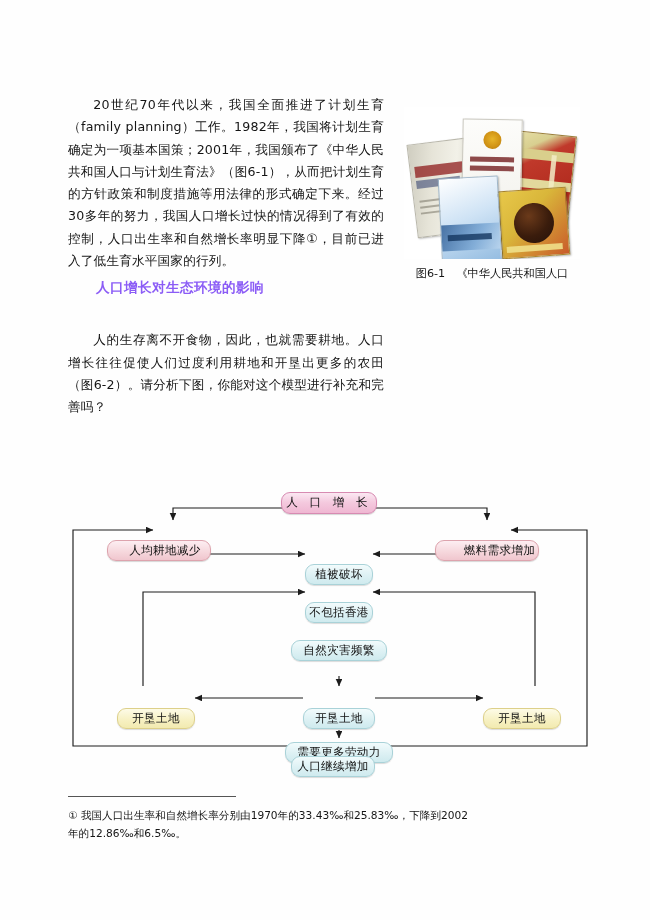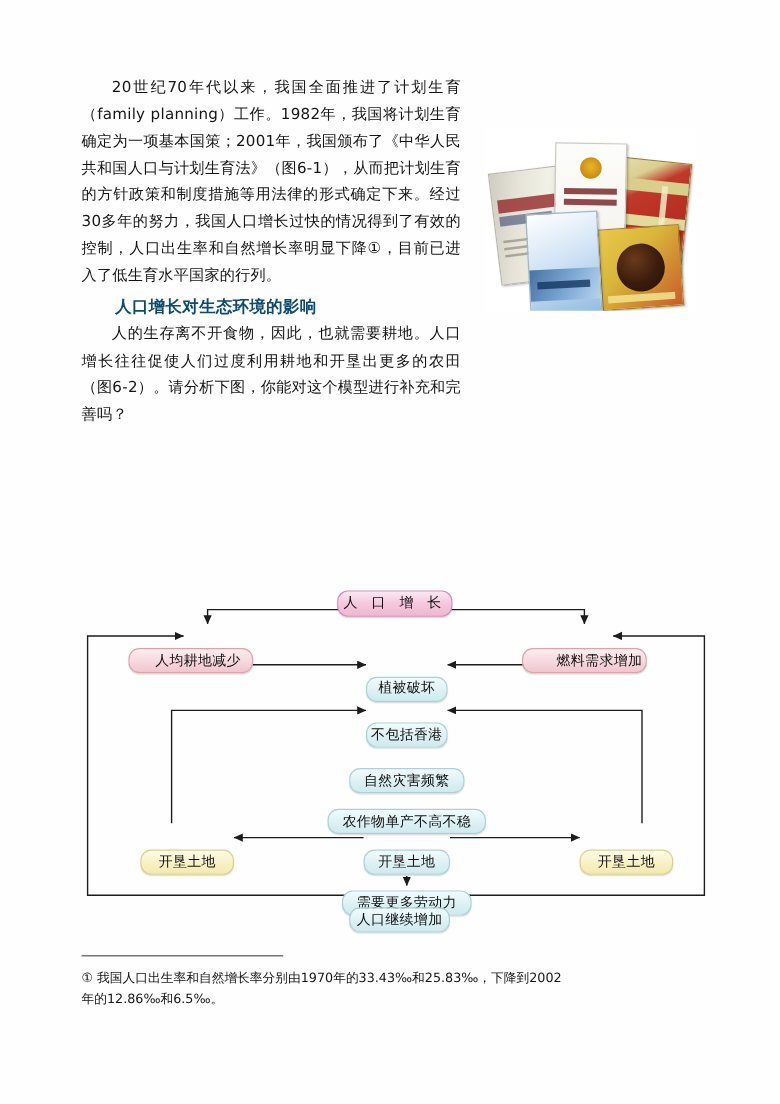--- a/index.html
+++ b/index.html
@@ -32,20 +32,21 @@
     width: 516px;
   }
 
   .body-text {
     font-size: 12.6px;
     line-height: 22.3px;
     text-align: justify;
     text-justify: inter-ideograph;
     color: #141414;
     letter-spacing: 0.2px;
+    margin-top: 32px;
   }
   .body-text p {
     margin: 0;
     text-indent: 2em;
   }
 
   .col-left {
     width: 316px;
     float: left;
   }
@@ -129,21 +130,21 @@
 
   .fig-caption {
     font-size: 11.2px;
     line-height: 17px;
     color: #141414;
     margin-top: 6px;
     text-align: center;
   }
 
   .section-head {
-    color: #0c4a6e;
+    color: #8b5cf6;
     font-size: 13.6px;
     font-weight: bold;
     margin: 7px 0 2px 28px;
     letter-spacing: 0.4px;
   }
 
   
   .diagram-wrap {
     position: absolute;
     left: 55px;
@@ -258,20 +259,21 @@
         <div class="bk bk-disc">
           <div class="stripe"></div>
           <div class="hole"></div>
         </div>
         <div class="bk bk-blue">
           <div class="wave"></div>
             <div class="txt"></div>
         </div>
       </div>
       <div class="fig-caption">
+        <div>图6-1　《中华人民共和国人口</div>
       </div>
     </div>
 
     <div class="col-left">
       <div class="body-text">
         <p>20世纪70年代以来，我国全面推进了计划生育（family planning）工作。1982年，我国将计划生育确定为一项基本国策；2001年，我国颁布了《中华人民共和国人口与计划生育法》（图6-1），从而把计划生育的方针政策和制度措施等用法律的形式确定下来。经过30多年的努力，我国人口增长过快的情况得到了有效的控制，人口出生率和自然增长率明显下降①，目前已进入了低生育水平国家的行列。</p>
       </div>
     </div>
     <div class="clear"></div>
 
@@ -329,21 +331,20 @@
     <div class="node n-pink2" style="left:52px; top:58px; width:104px; height:21px;padding-left:12px;">人均耕地减少</div>
 
     <div class="node n-pink2" style="left:380px; top:58px; width:104px; height:21px;padding-left:25px;">燃料需求增加</div>
 
     <div class="node n-blue" style="left:250px; top:82px; width:68px; height:21px;font-family:Liberation Mono, monospace;">植被破坏</div>
 
     <div class="node n-blue" style="left:250px; top:120px; width:68px; height:21px;">不包括香港</div>
 
     <div class="node n-blue" style="left:236px; top:158px; width:96px; height:21px;">自然灾害频繁</div>
 
-    <div class="node n-blue" style="left:218px; top:192px; width:132px; height:21px;">农作物单产不高不稳</div>
 
     <div class="node n-yellow" style="left:62px; top:226px; width:78px; height:21px;">开垦土地</div>
 
     <div class="node n-blue" style="left:248px; top:226px; width:72px; height:21px;">开垦土地</div>
 
     <div class="node n-yellow" style="left:428px; top:226px; width:78px; height:21px;">开垦土地</div>
 
     <div class="node n-blue" style="left:230px; top:260px; width:108px; height:21px;">需要更多劳动力</div>
 
     <div class="node n-blue" style="left:236px; top:274px; width:84px; height:21px;">人口继续增加</div>

